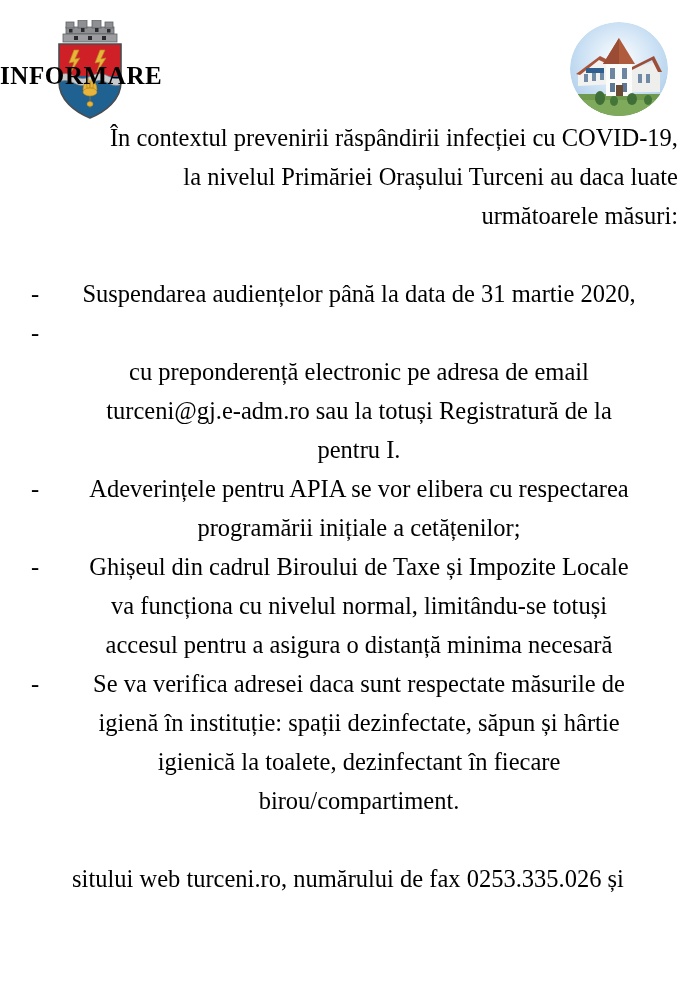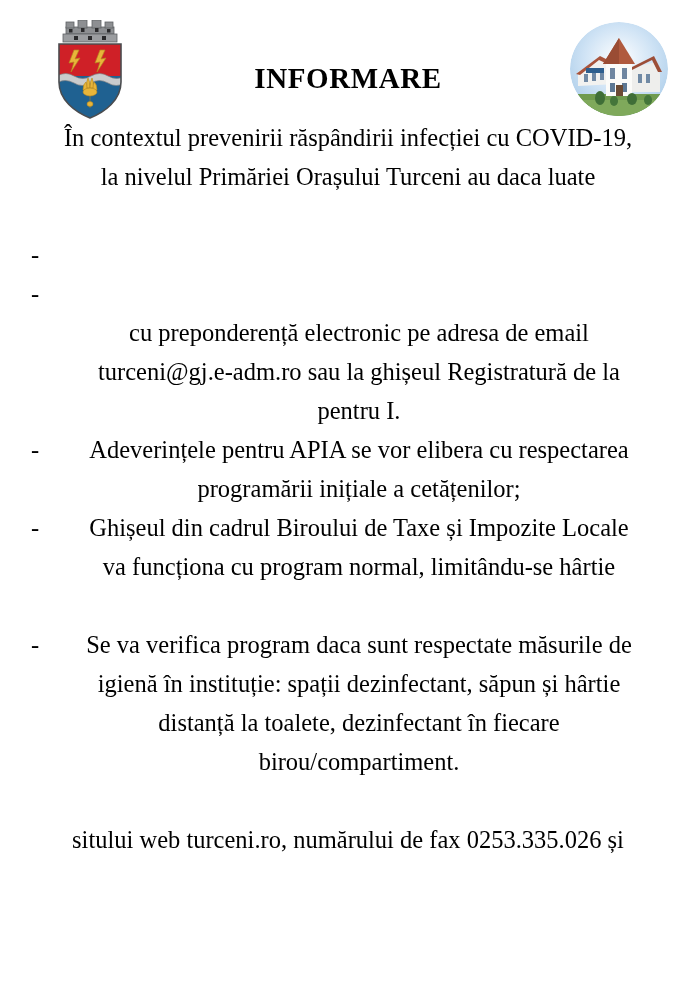--- a/index.html
+++ b/index.html
@@ -37,22 +37,21 @@
     top: 20px;
     width: 82px;
     height: 100px;
   }
 
   .doc-title {
     position: absolute;
     left: 0;
     top: 62px;
     width: 696px;
-    text-align: center;
-    font-size: 29px;
+    font-size: 25px;
     font-weight: bold;
     letter-spacing: 0.6px;
     font-family: "Liberation Serif", "DejaVu Serif", serif;
   }
 
   .townhall-photo {
     position: absolute;
     left: 570px;
     top: 22px;
     width: 98px;
@@ -73,20 +72,21 @@
     font-size: 24.5px;
     line-height: 39px;
     text-align: center;
     padding: 0 22px;
     box-sizing: border-box;
   }
 
   .intro {
     margin: 0;
     padding: 0 18px;
+    text-align: right;
   }
 
   .spacer-line {
     height: 39px;
   }
 
   .measures {
     margin: 0;
     padding: 0;
     list-style: none;
@@ -231,66 +231,67 @@
         </g>
       </svg>
     </div>
   </div>
 
   <div class="content">
 
     <div class="para intro">
       <div>În contextul prevenirii răspândirii infecției cu COVID-19,</div>
       <div>la nivelul Primăriei Orașului Turceni au daca luate</div>
+      <div>următoarele măsuri:</div>
     </div>
 
     <div class="spacer-line"></div>
 
     <ul class="measures">
 
       <li class="measure-item">
         <span class="measure-dash">-</span>
         <span class="measure-text">
-          <br>
+          <span>Suspendarea audiențelor până la data de 31 martie 2020,</span><br>
         </span>
       </li>
 
       <li class="measure-item">
         <span class="measure-dash">-</span>
         <span class="measure-text">
           <br>
           <span>cu preponderență electronic pe adresa de email</span><br>
-          <span>turceni@gj.e-adm.ro sau la ghișeul Registratură de la</span><br>
+          <span>turceni@gj.e-adm.ro sau la totuși Registratură de la</span><br>
           <span>pentru I.</span>
         </span>
       </li>
 
       <li class="measure-item">
         <span class="measure-dash">-</span>
         <span class="measure-text">
           <span>Adeverințele pentru APIA se vor elibera cu respectarea</span><br>
           <span>programării inițiale a cetățenilor;</span>
         </span>
       </li>
 
       <li class="measure-item">
         <span class="measure-dash">-</span>
         <span class="measure-text">
           <span>Ghișeul din cadrul Biroului de Taxe și Impozite Locale</span><br>
-          <span>va funcționa cu program normal, limitându-se hârtie</span><br>
-          <br>
-        </span>
-      </li>
-
-      <li class="measure-item">
-        <span class="measure-dash">-</span>
-        <span class="measure-text">
-          <span>Se va verifica program daca sunt respectate măsurile de</span><br>
-          <span>igienă în instituție: spații dezinfectant, săpun și hârtie</span><br>
-          <span>distanță la toalete, dezinfectant în fiecare</span><br>
+          <span>va funcționa cu nivelul normal, limitându-se totuși</span><br>
+          <span>accesul pentru a asigura o distanță minima necesară</span><br>
+        </span>
+      </li>
+
+      <li class="measure-item">
+        <span class="measure-dash">-</span>
+        <span class="measure-text">
+          <span>Se va verifica adresei daca sunt respectate măsurile de</span><br>
+          <span>igienă în instituție: spații dezinfectate, săpun și hârtie</span><br>
+          <span>igienică la toalete, dezinfectant în fiecare</span><br>
           <span>birou/compartiment.</span>
         </span>
       </li>
     </ul>
 
     <div class="spacer-line"></div>
 
     <div class="closing">
       <div>sitului web turceni.ro, numărului de fax 0253.335.026 și</div>
 

